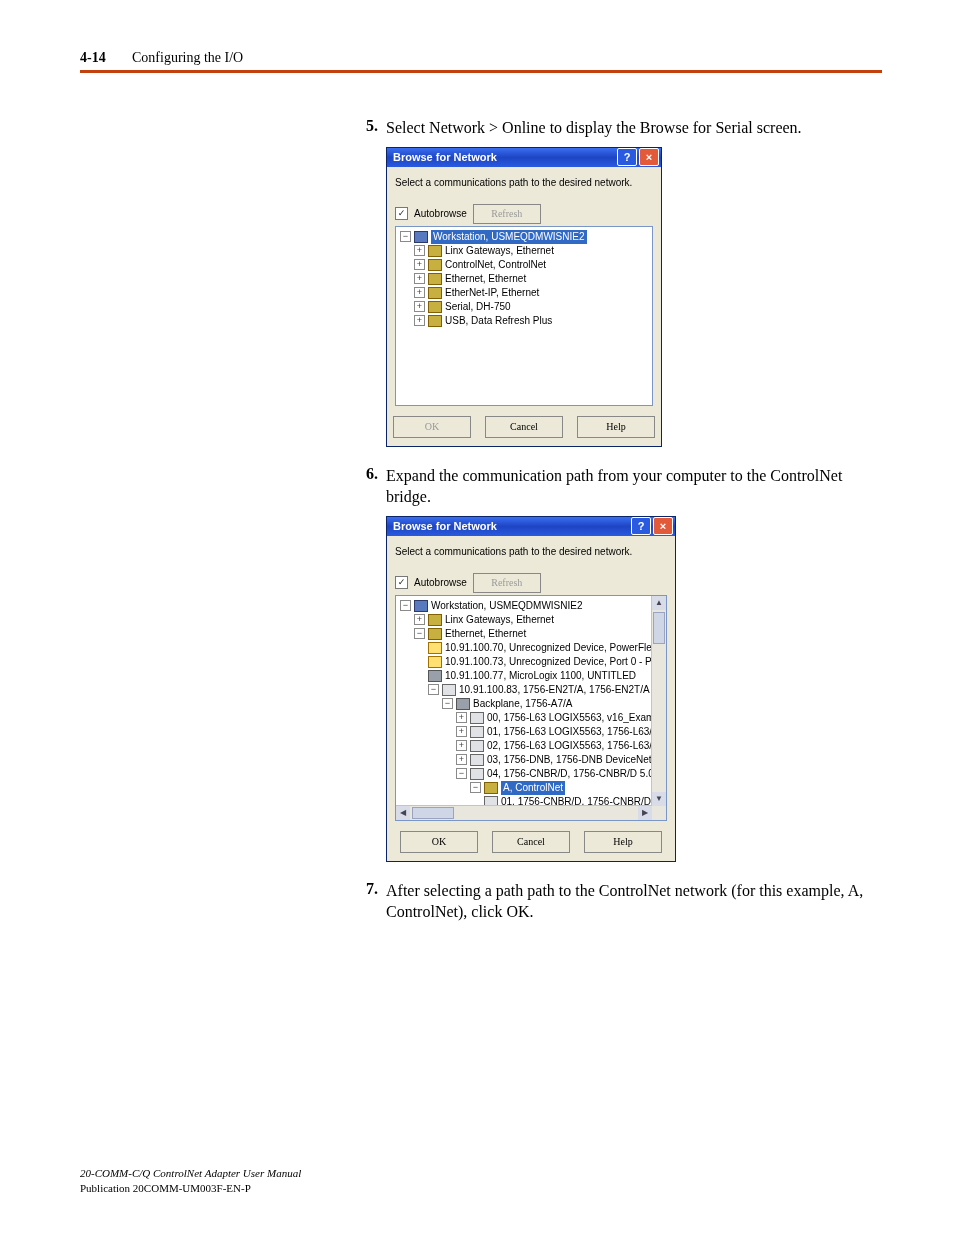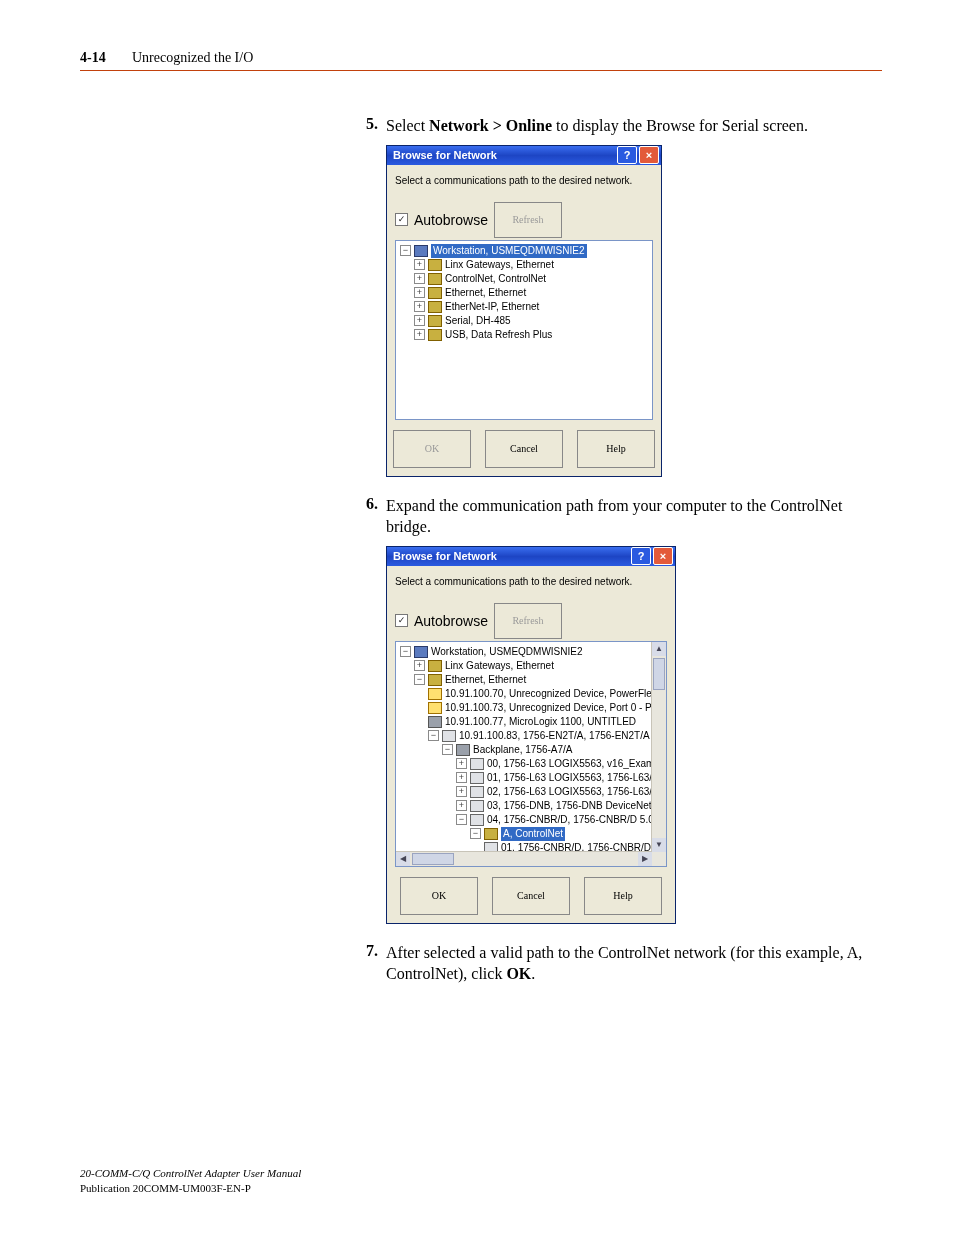--- a/index.html
+++ b/index.html
@@ -1,39 +1,39 @@
 <!DOCTYPE html>
 <html><head>
 <meta charset="utf-8">
 <style>
   html,body{margin:0;padding:0;background:#fff;font-family:"Times New Roman",Times,serif;color:#000}
   .page{width:954px;height:1235px;position:relative;box-sizing:border-box;padding:50px 72px 40px 80px}
-  .hdr{display:flex;align-items:baseline;border-bottom:1px solid #c2410c;padding-bottom:4px;margin-bottom:44px}
+  .hdr{display:flex;align-items:baseline;border-bottom:3px solid #c2410c;padding-bottom:4px;margin-bottom:44px}
   .hdr .pg{font-weight:bold;font-size:14px;width:52px}
   .hdr .ttl{font-size:14px}
   .content{margin-left:270px}
   .step{display:flex;margin-bottom:6px}
   .step .n{font-weight:bold;width:28px;flex:none;font-size:16px;text-align:right;margin-right:8px}
   .step .t{font-size:16px;line-height:1.35}
-  .step .t b{font-weight:bold}
+  .step .t b{font-weight:normal}
   .para{font-size:16px;line-height:1.35;margin:14px 0 14px 36px}
   
   .dlg{width:276px;border:1px solid #0a246a;background:#ece9d8;font-family:Tahoma,Arial,sans-serif;font-size:10px;margin:8px 0 18px 36px;box-sizing:border-box}
   .dlg2{width:290px}
   .titlebar{height:19px;background:linear-gradient(180deg,#3a6ef0 0%,#1d45c4 50%,#2a5ae0 100%);color:#fff;display:flex;align-items:center;padding:0 2px 0 6px;font-size:11px;font-weight:bold}
   .titlebar .spacer{flex:1}
   .tb-btn{width:18px;height:16px;border:1px solid #fff;border-radius:2px;margin-left:2px;display:flex;align-items:center;justify-content:center;font-weight:bold;font-size:11px;cursor:pointer}
   .tb-help{background:#2a5ae0;color:#fff}
   .tb-close{background:#e35a3a;color:#fff}
   .dlg-body{padding:10px 8px 8px 8px;font-size:10px;color:#000}
   .instr{margin-bottom:16px}
   .toolbar{display:flex;align-items:center;gap:6px;margin-bottom:2px}
   .cb{width:11px;height:11px;border:1px solid #777;background:#fff;display:inline-flex;align-items:center;justify-content:center;font-size:9px;line-height:1;color:#222}
-  .toolbar label{font-size:14px}
-  .btn{min-width:54px;height:18px;border:1px solid #888;background:#ece9d8;font:10px Tahoma;padding:8px 6px;display:inline-flex;align-items:center;justify-content:center;cursor:pointer}
+  .toolbar label{font-size:10px}
+  .btn{min-width:54px;height:18px;border:1px solid #888;background:#ece9d8;font:10px Tahoma;padding:0 6px;display:inline-flex;align-items:center;justify-content:center;cursor:pointer}
   .btn.disabled{color:#9a9a9a;cursor:default}
   .tree{border:1px solid #7a95c7;background:#fff;width:100%;box-sizing:border-box;overflow:hidden;position:relative}
   .tree1{height:180px}
   .tree2{height:226px}
   .tree-inner{padding:3px 4px;font-size:10px;line-height:14px;white-space:nowrap}
   .node{display:flex;align-items:center;gap:3px}
   .exp{width:9px;height:9px;border:1px solid #8a8a8a;display:inline-flex;align-items:center;justify-content:center;font-size:9px;line-height:1;color:#444;background:#fff;flex:none}
   .ic{width:12px;height:10px;display:inline-block;flex:none}
   .ic-pc{background:#5a7abf;border:1px solid #2a3a6a}
   .ic-net{background:#c8b040;border:1px solid #806000;}
@@ -55,21 +55,21 @@
   .corner{position:absolute;right:0;bottom:0;width:14px;height:14px;background:#e8e6dd}
   .footer{position:absolute;left:80px;bottom:40px;font-family:Liberation Serif, serif;font-size:11px;font-style:italic;color:#000;line-height:1.3}
   .footer .line2{font-style:normal}
 </style>
 </head>
 <body>
 
 <div class="page">
   <div class="hdr">
     <span class="pg">4-14</span>
-    <span class="ttl">Unrecognized the I/O</span>
+    <span class="ttl">Configuring the I/O</span>
   </div>
 
   <div class="content">
 
     <div class="step">
       <div class="n">5.</div>
       <div class="t">
         <span>Select </span><b>Network &gt; Online</b><span> to display the Browse for Serial screen.</span>
       </div>
     </div>
@@ -111,21 +111,21 @@
                 <span>Ethernet, Ethernet</span>
               </div>
             <div class="node ind1">
                 <span class="exp">+</span>
                 <span class="ic ic-net"></span>
                 <span>EtherNet-IP, Ethernet</span>
               </div>
             <div class="node ind1">
                 <span class="exp">+</span>
                 <span class="ic ic-net"></span>
-                <span>Serial, DH-485</span>
+                <span>Serial, DH-750</span>
               </div>
             <div class="node ind1">
                 <span class="exp">+</span>
                 <span class="ic ic-net"></span>
                 <span>USB, Data Refresh Plus</span>
               </div>
           </div>
         </div>
         <div class="btn-row">
           <span class="btn disabled">OK</span>
@@ -249,21 +249,21 @@
           <span class="btn">OK</span>
           <span class="btn">Cancel</span>
           <span class="btn">Help</span>
         </div>
       </div>
     </div>
 
     <div class="step">
       <div class="n">7.</div>
       <div class="t">
-        <span>After selected a valid path to the ControlNet network (for this example, A, ControlNet), click </span><b>OK</b><span>.</span>
+        <span>After selecting a path path to the ControlNet network (for this example, A, ControlNet), click </span><b>OK</b><span>.</span>
       </div>
     </div>
 
   </div>
 
   <div class="footer">
     <div>20-COMM-C/Q ControlNet Adapter User Manual</div>
     <div class="line2">Publication 20COMM-UM003F-EN-P</div>
   </div>
 </div>

